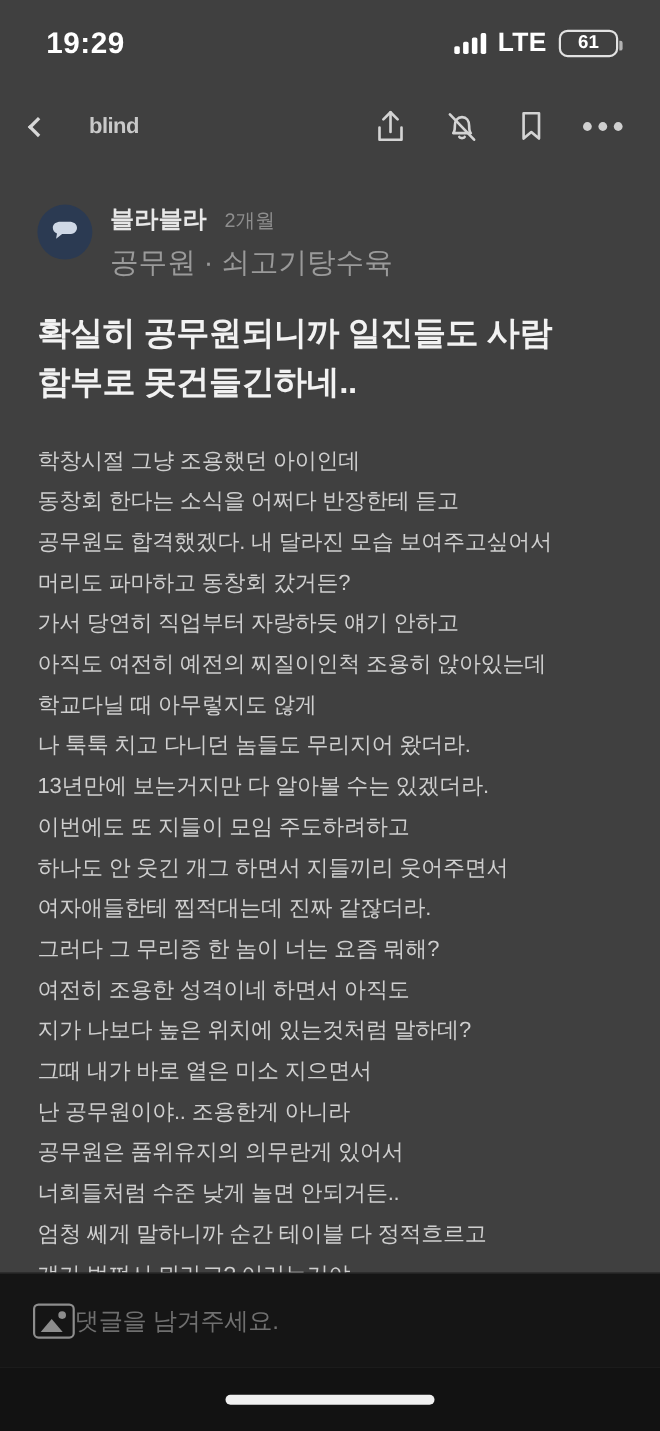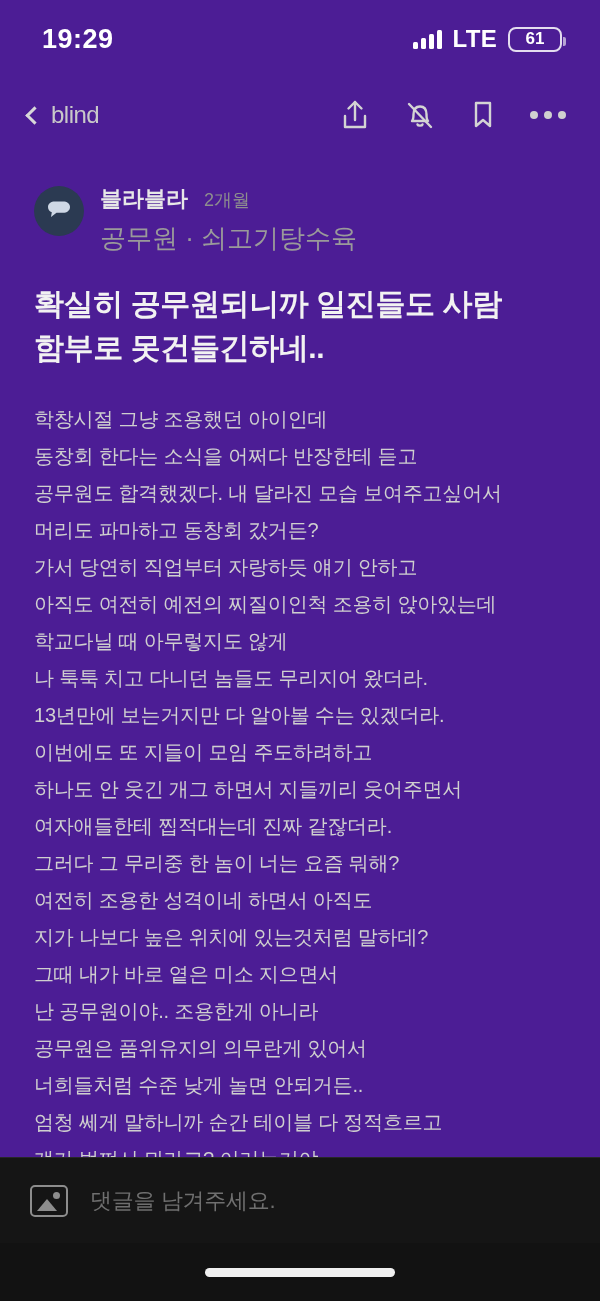--- a/index.html
+++ b/index.html
@@ -5,21 +5,21 @@
   * { margin:0; padding:0; box-sizing:border-box; }
   html, body {
     width:600px; height:1301px;
     background:#000;
     font-family:"Liberation Sans", sans-serif;
     overflow:hidden;
   }
   #app {
     position:relative;
     width:600px; height:1301px;
-    background:#4c1d95;
+    background:#404040;
     display:flex; flex-direction:column;
   }
 
   
   .statusbar {
     height:78px;
     flex:0 0 78px;
     display:flex; align-items:center;
     padding:0 38px 0 42px;
     color:#fff;
@@ -66,22 +66,23 @@
   }
   .back-wrap { display:flex; align-items:center; gap:6px; }
   .chev {
     width:13px; height:13px;
     border-left:3px solid #d8d8d8;
     border-bottom:3px solid #d8d8d8;
     transform:rotate(45deg);
     margin-right:4px;
   }
   .brand {
-    font-size:24px; font-weight:400; color:#c9c9c9;
+    font-size:20px; font-weight:700; color:#c9c9c9;
     letter-spacing:-0.5px;
+    margin-left:30px;
   }
   .nav-actions {
     margin-left:auto;
     display:flex; align-items:center; gap:34px;
   }
   .nav-actions svg { display:block; }
   .dots { display:flex; gap:6px; align-items:center; }
   .dots i { width:8px; height:8px; border-radius:50%; background:#d0d0d0; display:block; }
 
   
@@ -128,21 +129,20 @@
     white-space:pre-line;
   }
 
   
   .commentbar {
     flex:0 0 86px;
     border-top:1px solid #272727;
     background:#151515;
     display:flex; align-items:center;
     padding:0 30px;
-    gap:22px;
   }
   .img-btn {
     width:38px; height:32px;
     border:2.5px solid #8d8d8d;
     border-radius:5px;
     position:relative;
     flex:0 0 38px;
   }
   .img-btn:before {
     content:""; position:absolute; left:5px; bottom:4px;

